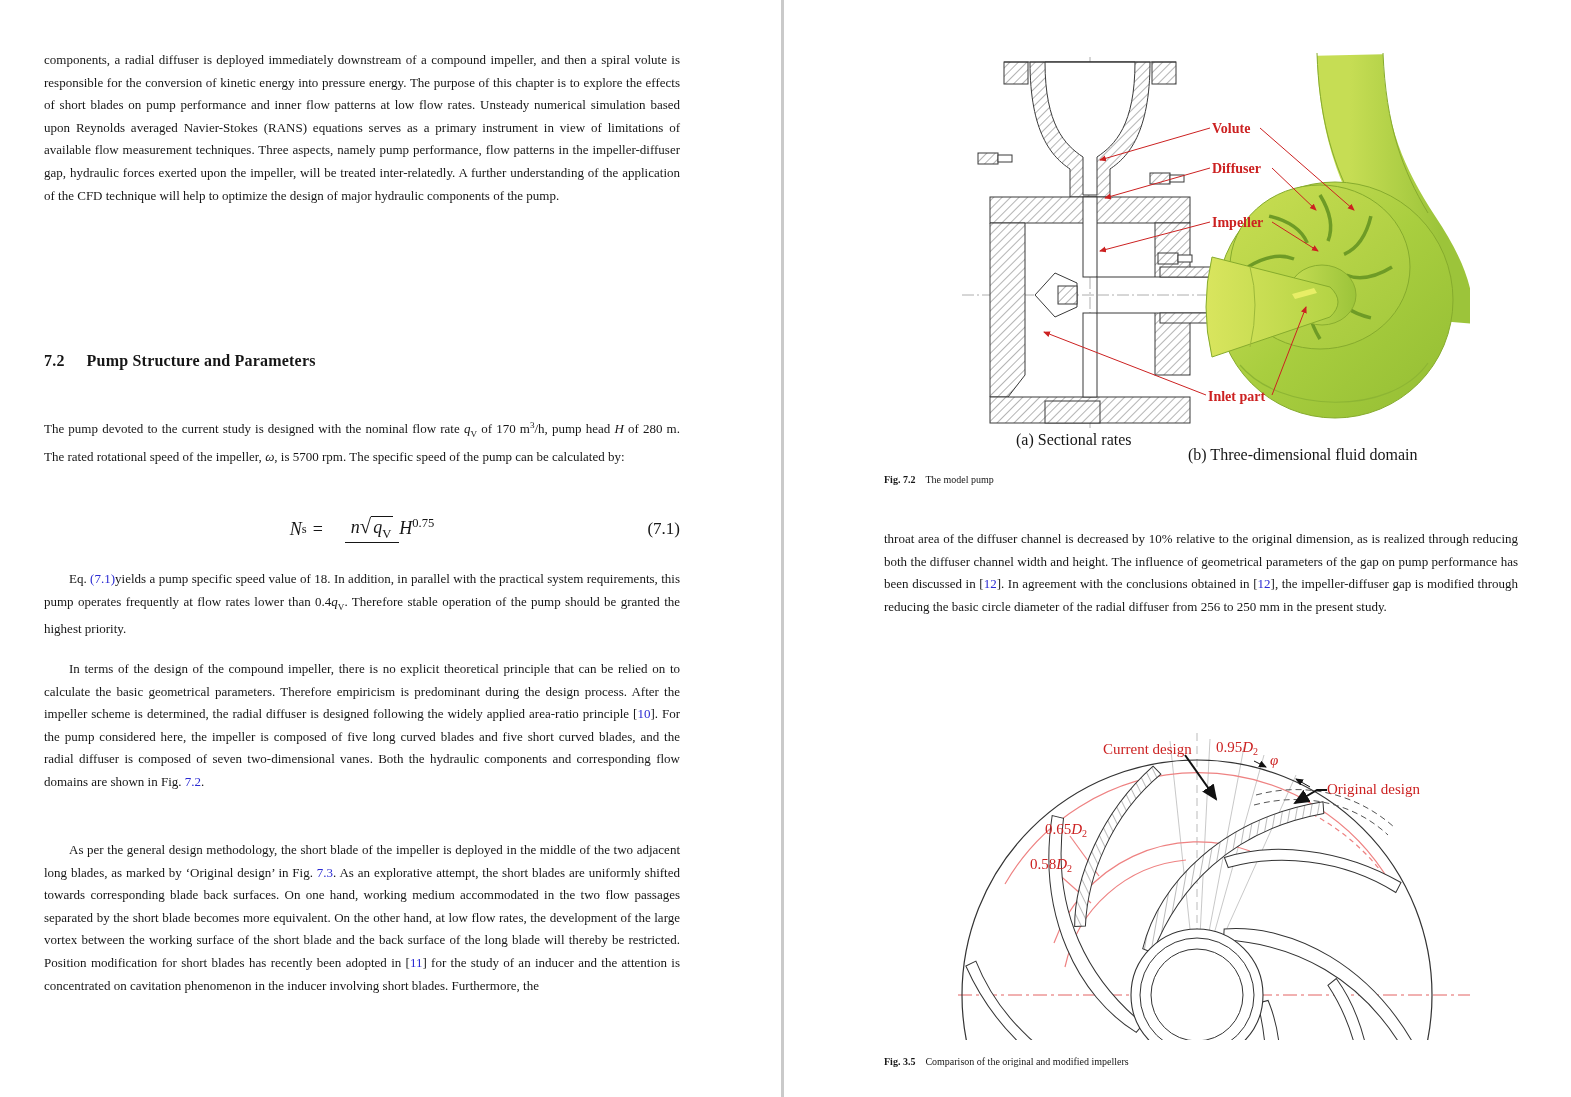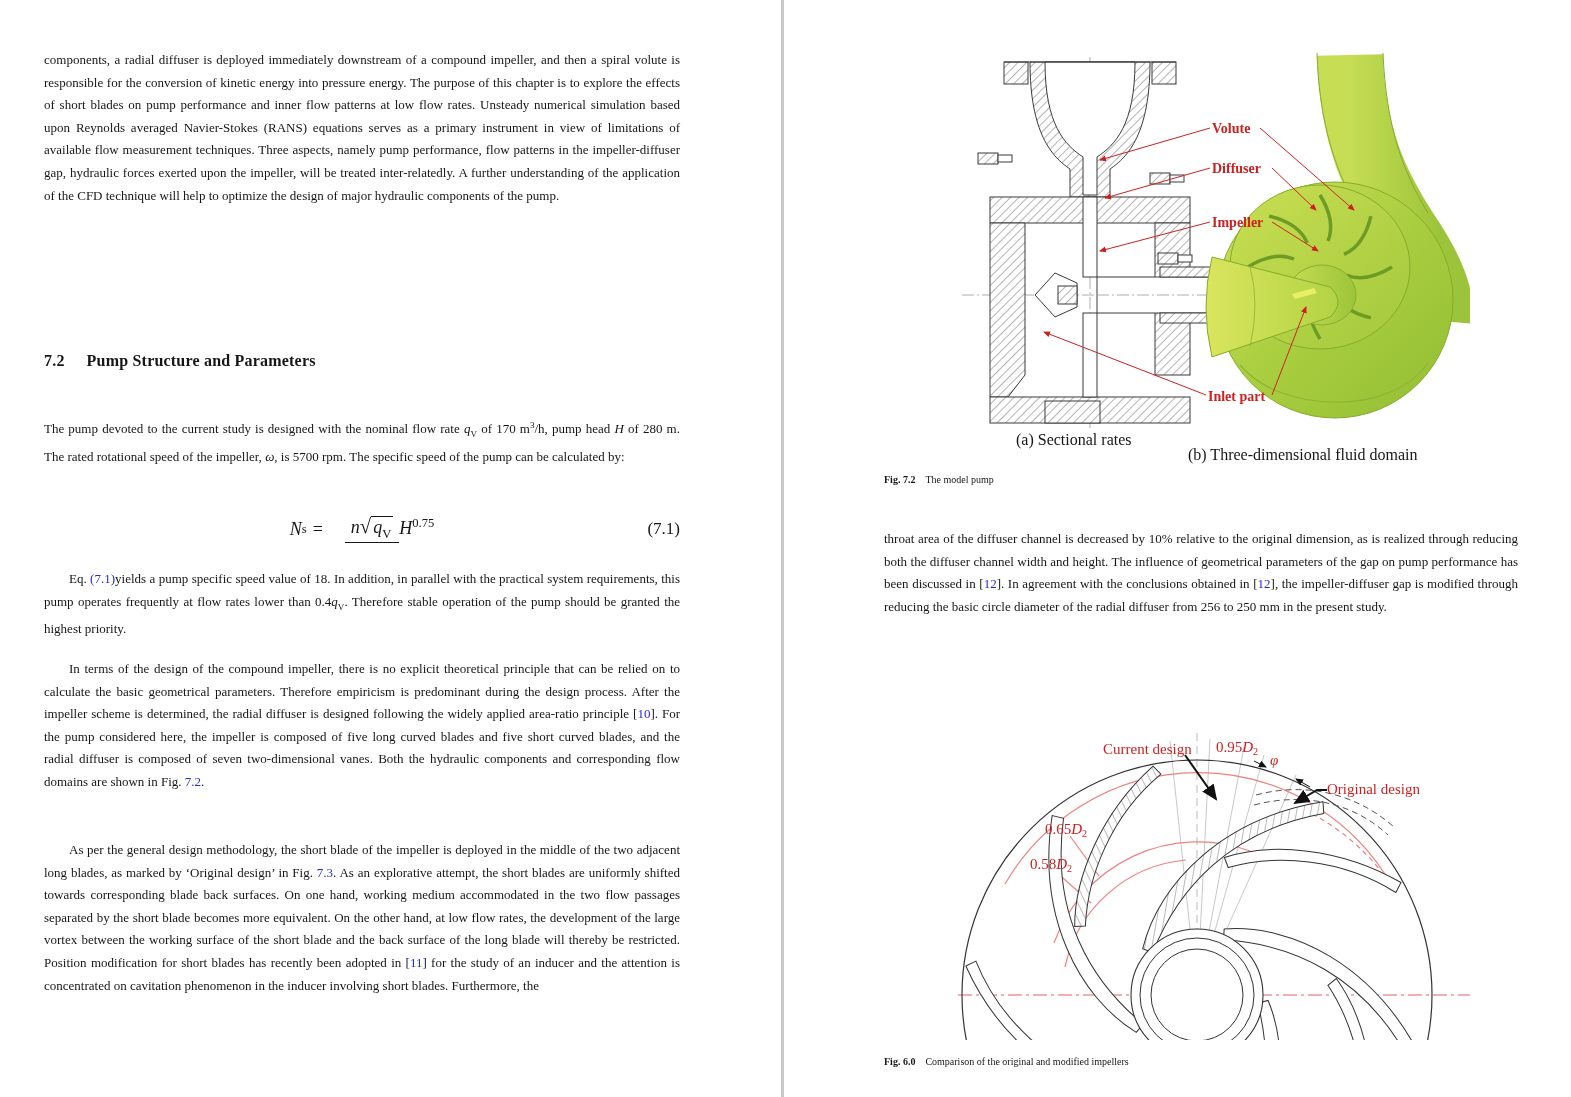--- a/index.html
+++ b/index.html
@@ -262,16 +262,16 @@
       <text class="redlab2" x="145" y="21">Current design</text>
       <text class="redlab2" x="258" y="19"><tspan>0.95</tspan><tspan font-style="italic">D</tspan><tspan dy="3" font-size="10">2</tspan></text>
       <text class="redlab2" x="312" y="32" font-style="italic">φ</text>
       <text class="redlab2" x="369" y="61">Original design</text>
       <text class="redlab2" x="87" y="101"><tspan>0.65</tspan><tspan font-style="italic">D</tspan><tspan dy="3" font-size="10">2</tspan></text>
       <text class="redlab2" x="72" y="136"><tspan>0.58</tspan><tspan font-style="italic">D</tspan><tspan dy="3" font-size="10">2</tspan></text>
     </g>
   </svg>
 
   <div class="figcap" style="left:884px;top:1056px;">
-    <b>Fig. 6.0</b><span>Comparison of the original and modified impellers</span>
+    <b>Fig. 3.5</b><span>Comparison of the original and modified impellers</span>
   </div>
 
 </div>
 
 </body></html>

